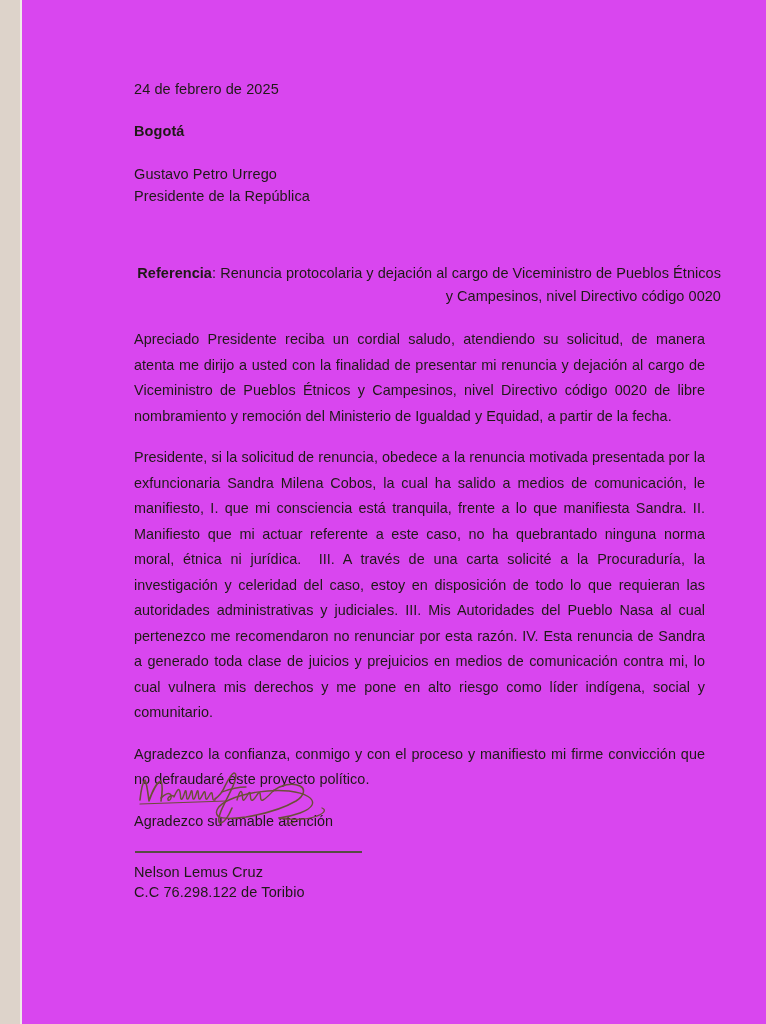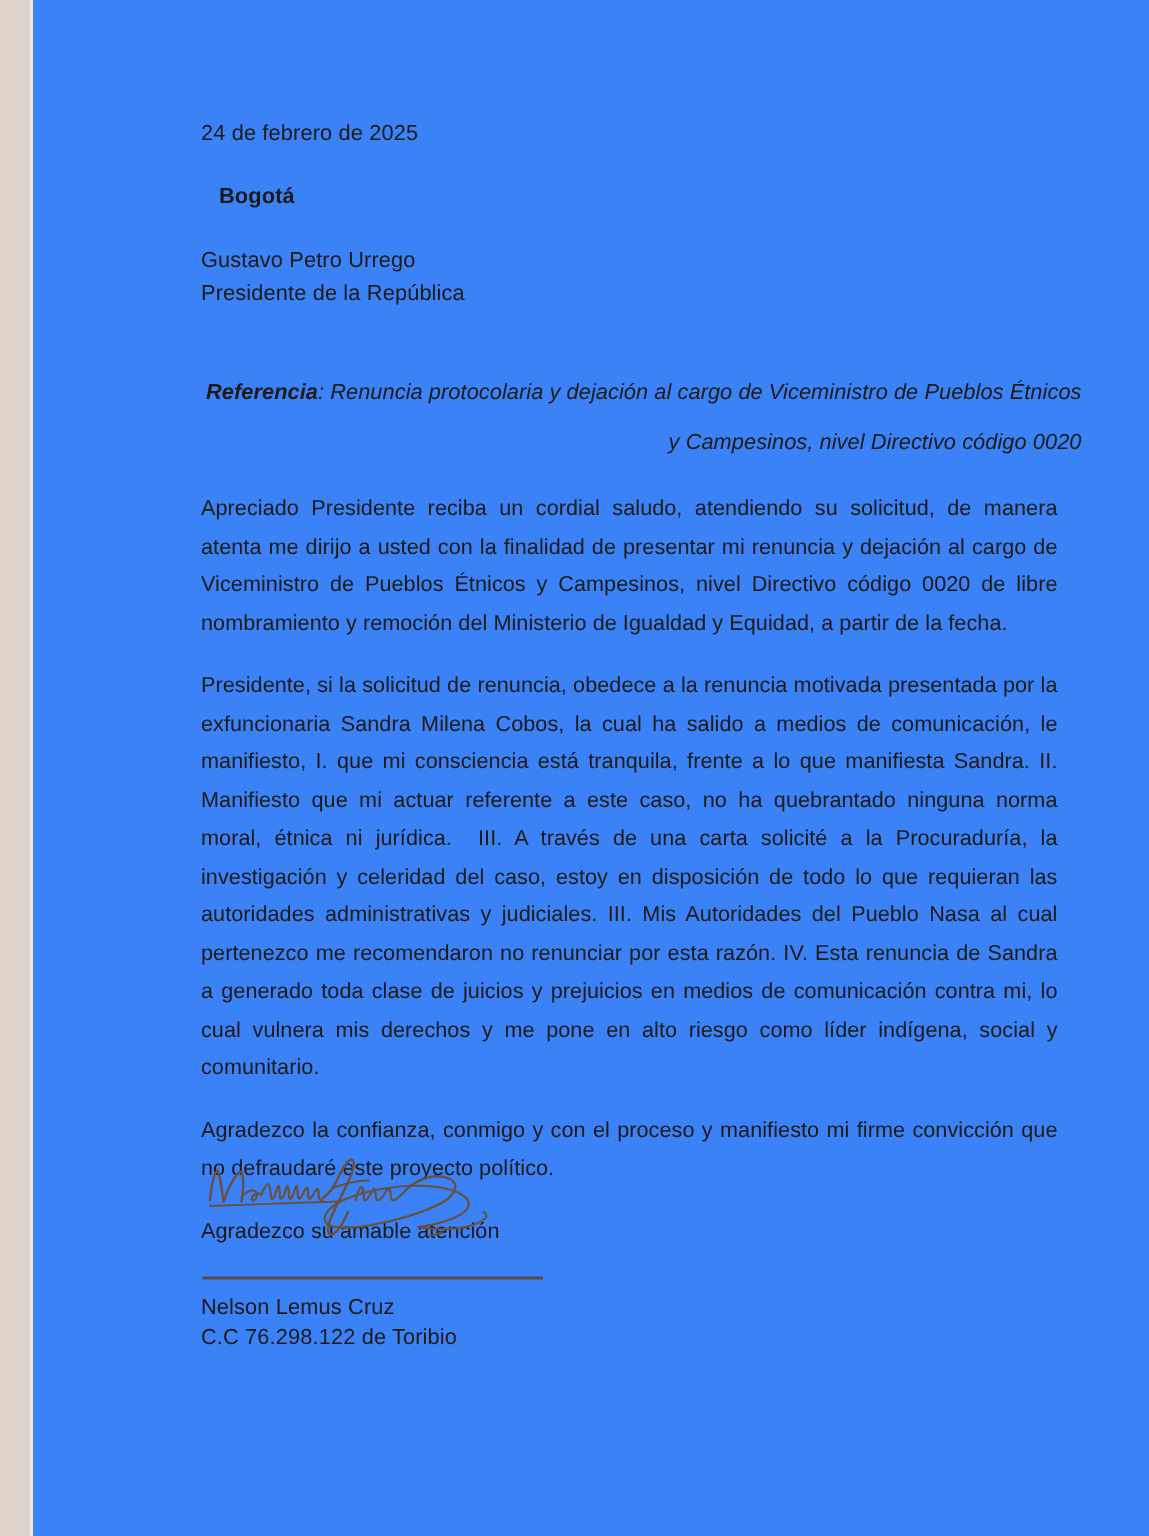--- a/index.html
+++ b/index.html
@@ -11,21 +11,21 @@
     height: 1024px;
     background: #f8f8fa;
     font-family: "Liberation Sans", sans-serif;
     overflow: hidden;
     position: relative;
   }
 
   .page {
     position: absolute;
     inset: 0;
-    background: #3b82f6;
+    background: #d946ef;
   }
 
   .edge-stripe {
     position: absolute;
     left: 0;
     top: 0;
     width: 20px;
     height: 1024px;
     background: #ddd3ca;
   }
@@ -51,47 +51,46 @@
     top: 79px;
     left: 0;
     font-size: 14.5px;
     line-height: 20px;
     letter-spacing: 0.1px;
   }
 
   .city {
     position: absolute;
     top: 121px;
-    left: 12px;
+    left: 0;
     font-size: 14.5px;
     font-weight: bold;
     line-height: 20px;
     letter-spacing: 0.1px;
   }
 
   .addressee {
     position: absolute;
     top: 164px;
     left: 0;
     font-size: 14.5px;
     line-height: 21.5px;
     letter-spacing: 0.1px;
   }
   .addressee .bold { font-weight: normal; }
 
   .reference {
     position: absolute;
-    top: 246px;
+    top: 262px;
     left: 0;
     width: 587px;
     font-size: 14.5px;
-    line-height: 33px;
+    line-height: 23px;
     text-align: right;
     letter-spacing: 0.05px;
-    font-style: italic;
   }
   .reference .bold { font-weight: bold; }
 
   .body-block {
     position: absolute;
     top: 327px;
     left: 0;
     width: 587px;
   }
 

